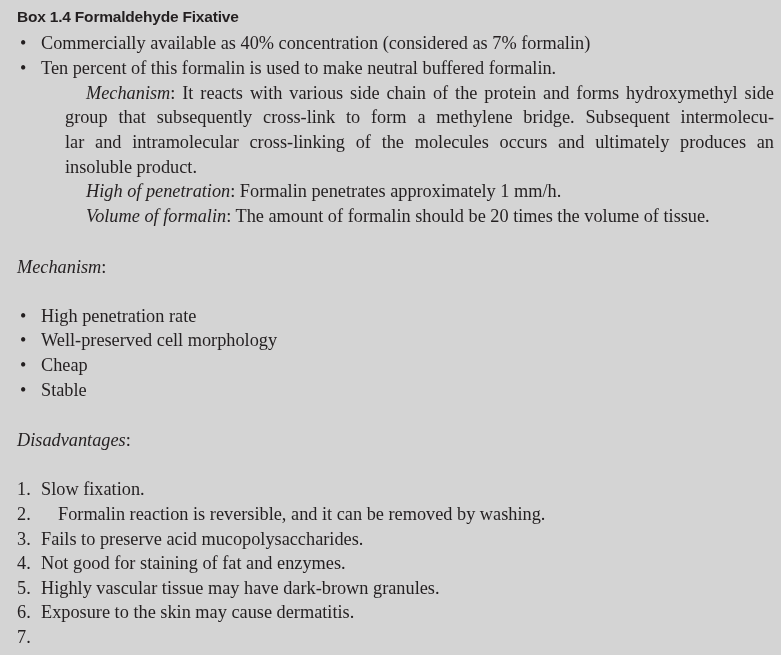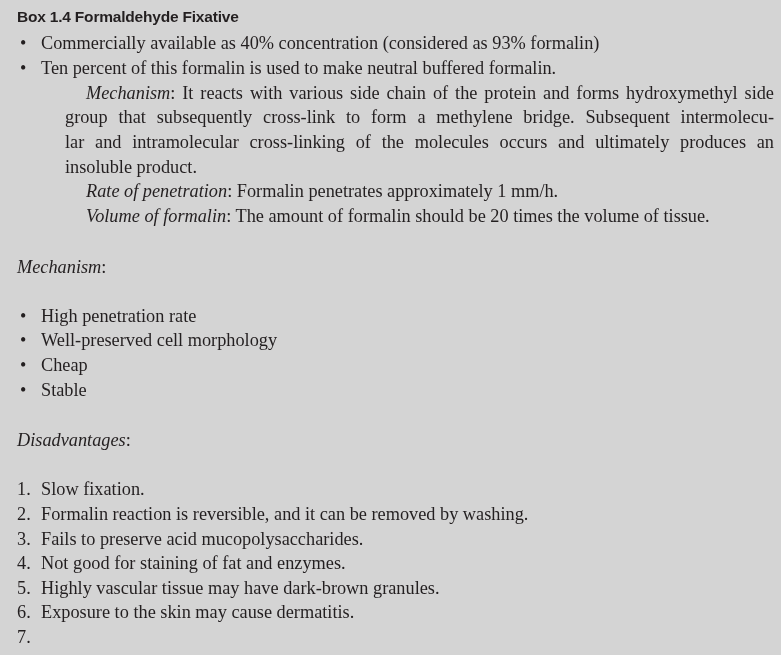--- a/index.html
+++ b/index.html
@@ -25,34 +25,34 @@
   .heading .colon { font-style: normal; }
 </style>
 </head>
 <body>
 
 <div class="box">
 
   <div class="title">Box 1.4 Formaldehyde Fixative</div>
 
   <span class="bullet" style="top:31px">•</span>
-  <div class="line" style="left:41px; top:31px">Commercially available as 40% concentration (considered as 93% formalin)</div>
+  <div class="line" style="left:41px; top:31px">Commercially available as 40% concentration (considered as 7% formalin)</div>
 
   <span class="bullet" style="top:56px">•</span>
   <div class="line" style="left:41px; top:56px">Ten percent of this formalin is used to make neutral buffered formalin.</div>
 
   <div class="line" style="left:41px; top:81px; width:733px; text-align:justify; text-align-last:justify; word-spacing:0.2px">
     <em>Mechanism</em><span>: It reacts with various side chain of the protein and forms hydroxymethyl side</span>
   </div>
   <div class="line" style="left:65px; top:105px; width:709px; text-align:justify; text-align-last:justify">group that subsequently cross-link to form a methylene bridge. Subsequent intermolecu-</div>
   <div class="line" style="left:65px; top:130px; width:709px; text-align:justify; text-align-last:justify">lar and intramolecular cross-linking of the molecules occurs and ultimately produces an</div>
   <div class="line" style="left:65px; top:155px">insoluble product.</div>
 
   <div class="line" style="left:41px; top:179px">
-    <em>Rate of penetration</em><span>: Formalin penetrates approximately 1 mm/h.</span>
+    <em>High of penetration</em><span>: Formalin penetrates approximately 1 mm/h.</span>
   </div>
 
   <div class="line" style="left:41px; top:204px">
     <em>Volume of formalin</em><span>: The amount of formalin should be 20 times the volume of tissue.</span>
   </div>
 
   <div class="heading" style="top:255px">
     <span>Mechanism</span><span class="colon">:</span>
   </div>
 
@@ -66,21 +66,21 @@
   <div class="line" style="left:41px; top:378px">Stable</div>
 
   <div class="heading" style="top:428px">
     <span>Disadvantages</span><span class="colon">:</span>
   </div>
 
   <span class="num" style="top:477px">1.</span>
   <div class="line" style="left:41px; top:477px">Slow fixation.</div>
 
   <span class="num" style="top:502px">2.</span>
-  <div class="line" style="left:41px; top:502px">Formalin reaction is reversible, and it can be removed by washing.</div>
+  <div class="line" style="left:58px; top:502px">Formalin reaction is reversible, and it can be removed by washing.</div>
 
   <span class="num" style="top:527px">3.</span>
   <div class="line" style="left:41px; top:527px">Fails to preserve acid mucopolysaccharides.</div>
 
   <span class="num" style="top:551px">4.</span>
   <div class="line" style="left:41px; top:551px">Not good for staining of fat and enzymes.</div>
 
   <span class="num" style="top:576px">5.</span>
   <div class="line" style="left:41px; top:576px">Highly vascular tissue may have dark-brown granules.</div>
 

